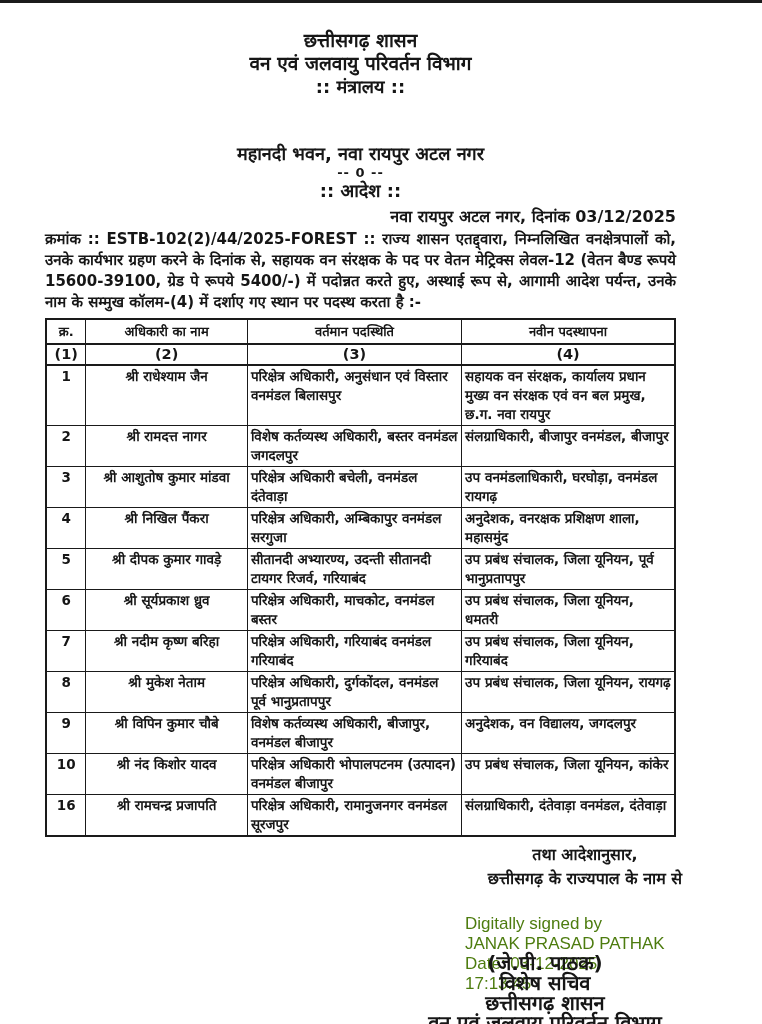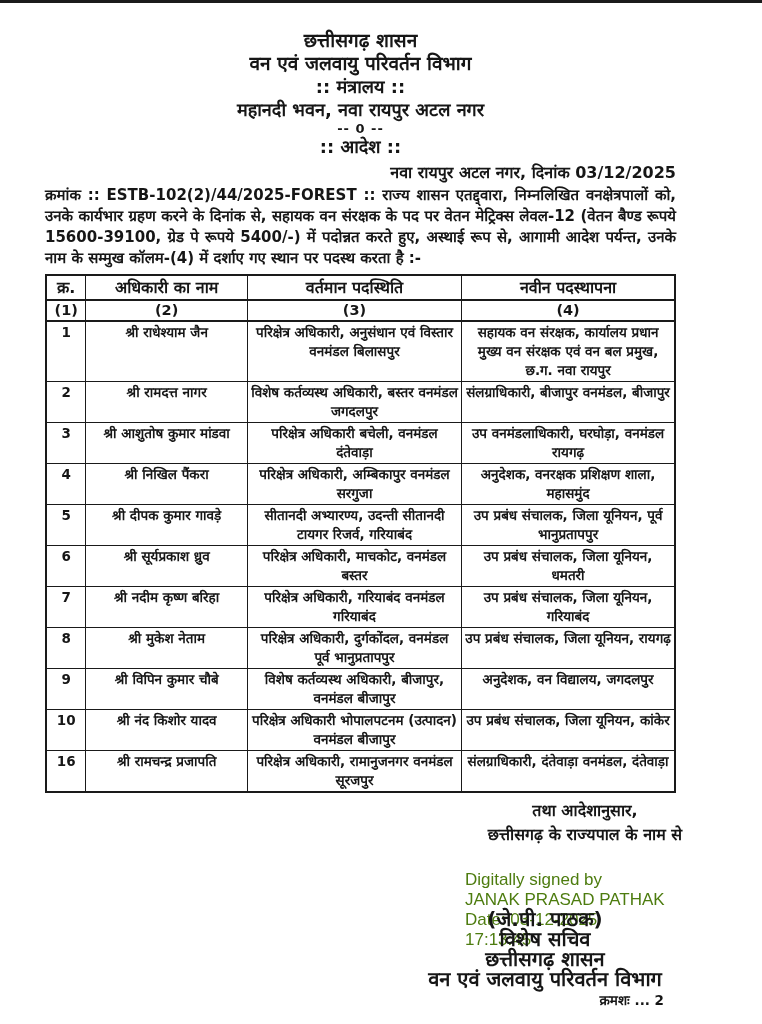--- a/index.html
+++ b/index.html
@@ -13,47 +13,47 @@
     color:#161616;
   }
   .scan-line { width:762px; height:3px; background:#1b1b1b; }
   .content { margin-left:45px; width:631px; }
 
   
   .doc-header { margin-top:26px; text-align:center; font-weight:bold; }
   .doc-header .h-line1 { font-size:19px; line-height:23px; }
   .doc-header .h-line2 { font-size:19px; line-height:23px; }
   .doc-header .h-line3 { font-size:18px; line-height:23px; }
-  .doc-header .h-line4 { font-size:18px; line-height:23px; }
+  .doc-header .h-line4 { font-size:18px; line-height:23px;margin-top:44px; }
   .doc-header .h-sep   { font-size:13px; line-height:15px; letter-spacing:1px; }
   .doc-header .h-order { font-size:18px; line-height:22px; }
 
   .dateline { margin-top:4px; text-align:right; font-weight:bold; font-size:16px; line-height:21px; }
 
   .intro { margin-top:2px; font-weight:bold; font-size:15px; line-height:21px; text-align:justify; }
 
   
   table.posting-table {
     margin-top:5px;
     width:631px;
     border-collapse:collapse;
     border:2px solid #1a1a1a;
     font-weight:bold;
   }
   .posting-table th, .posting-table td {
     border:1.5px solid #1a1a1a;
     padding:1px 3px;
     vertical-align:top;
   }
-  .posting-table thead th { font-size:16px; line-height:21px; text-align:center; border-bottom-width:2.5px; }
+  .posting-table thead th { font-size:13px; line-height:21px; text-align:center; border-bottom-width:2.5px; }
   .posting-table thead tr.colnum-row th { font-size:14.5px; line-height:19px; padding:0 3px; }
   .posting-table tbody td { font-size:13.5px; line-height:19px; height:40px; }
   td.c-sno { text-align:center; }
   td.c-name { text-align:center; }
-  td.c-cur, td.c-new { text-align:center; }
+  td.c-cur, td.c-new { }
 
   
   .by-order { margin-top:6px; margin-left:385px; width:310px; text-align:center; font-weight:bold; font-size:16px; line-height:24px; }
 
   .sig-area { position:relative; height:168px; }
   .digital-sig {
     position:absolute; left:420px; top:8px;
     font-family:"Liberation Sans", sans-serif;
     font-size:17px; line-height:20px;
     color:#4d7c0f; font-weight:normal;margin-top:15px;

